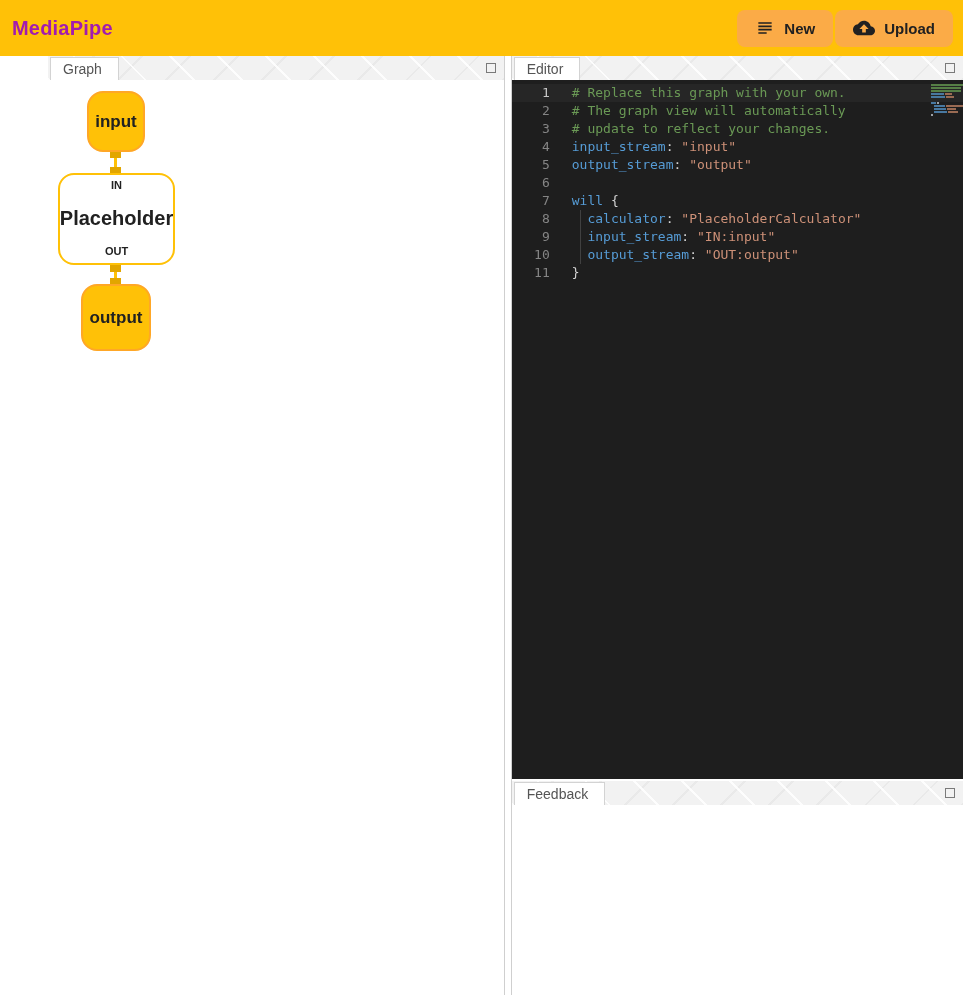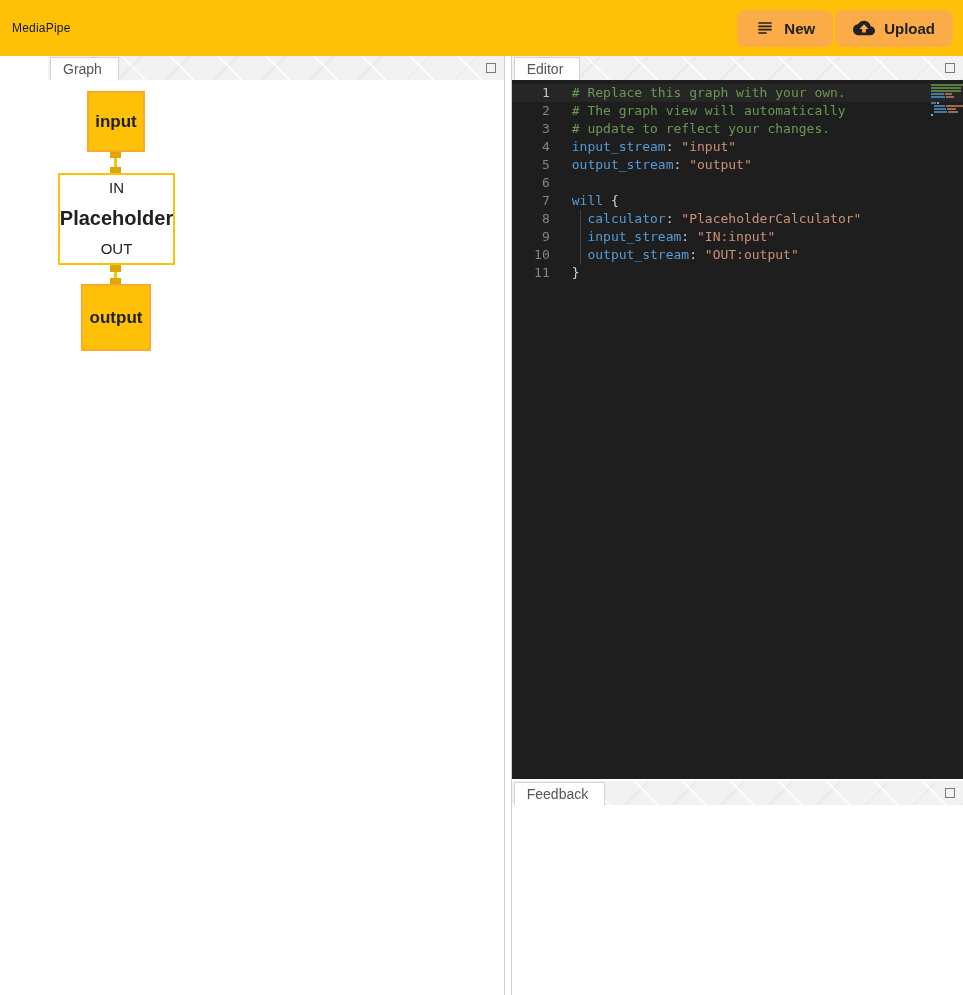--- a/index.html
+++ b/index.html
@@ -9,21 +9,21 @@
     background: #fff; overflow: hidden;
   }
 
   
   .app-header {
     height: 56px; width: 100%;
     background: var(--header-bg, #FFC107);
     display: flex; align-items: center; justify-content: space-between;
     padding: 0 10px 0 12px;
   }
-  .app-title { font-size: 12px; font-weight: 400; color: #0f172a; letter-spacing: .2px; }
+  .app-title { font-size: 20px; font-weight: 700; color: #a21caf; letter-spacing: .2px; }
   .header-actions { display: flex; gap: 2px; }
   .hdr-btn {
     display: flex; align-items: center; gap: 9px;
     background: var(--button-bg, #FBAB47);
     border: none; border-radius: 8px;
     padding: 0 18px; height: 37px;
     font-family: "Liberation Sans", sans-serif;
     font-size: 15px; font-weight: 700; color: #212121;
     cursor: pointer;
   }
@@ -58,34 +58,34 @@
   .maximise-icon {
     width: 10px; height: 10px;
     border: 1.5px solid #7a7a7a; background: transparent;
     display: inline-block; cursor: pointer;
   }
 
   
   .graph-canvas { position: relative; flex: 1; background: #fff; overflow: hidden; }
   .gnode {
     position: absolute; display: flex; align-items: center; justify-content: center;
-    border-radius: 0; color: #212121; cursor: pointer;
+    border-radius: 16px; color: #212121; cursor: pointer;
   }
   .gnode-io {
     background: var(--node-fill, #FFC107);
     border: 2px solid var(--node-border, #FFA726);
     font-weight: 700; font-size: 17px;
   }
   .gnode-calc {
     background: #fff;
     border: 2px solid var(--accent, #FFC107);
     flex-direction: column; justify-content: space-between;
     padding: 4px 0 6px 0;
   }
-  .gnode-calc .port-label { font-size: 15px; color: #212121; }
+  .gnode-calc .port-label { font-size: 11px; color: #212121; font-weight: bold; }
   .gnode-calc .calc-label { font-size: 20px; color: #212121; font-weight: bold; }
   .gedge { position: absolute; width: 3px; background: var(--accent, #FFC107); }
   .gport {
     position: absolute; width: 11px; height: 11px;
     background: var(--connector, #E2A600);
   }
 
   
   .editor-section { height: 723px; flex: 0 0 723px; display: flex; flex-direction: column; }
   .code-editor {

